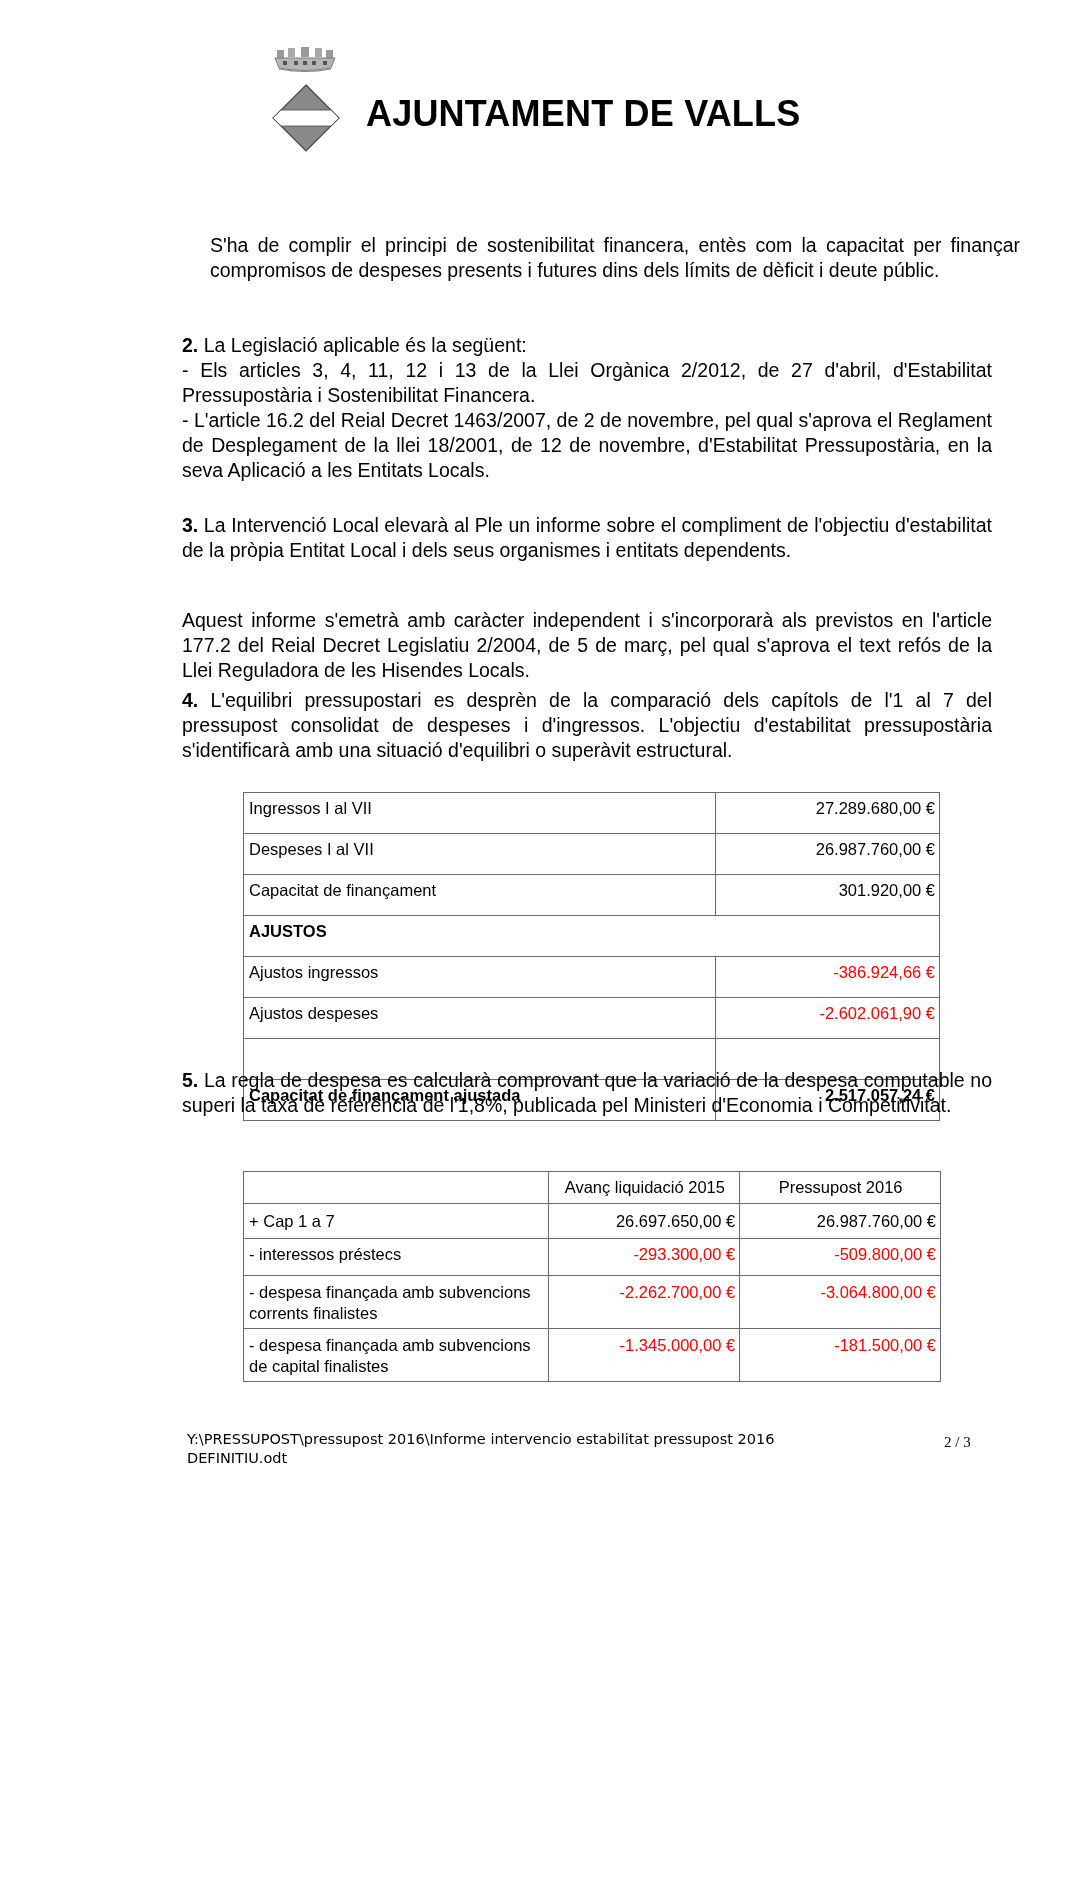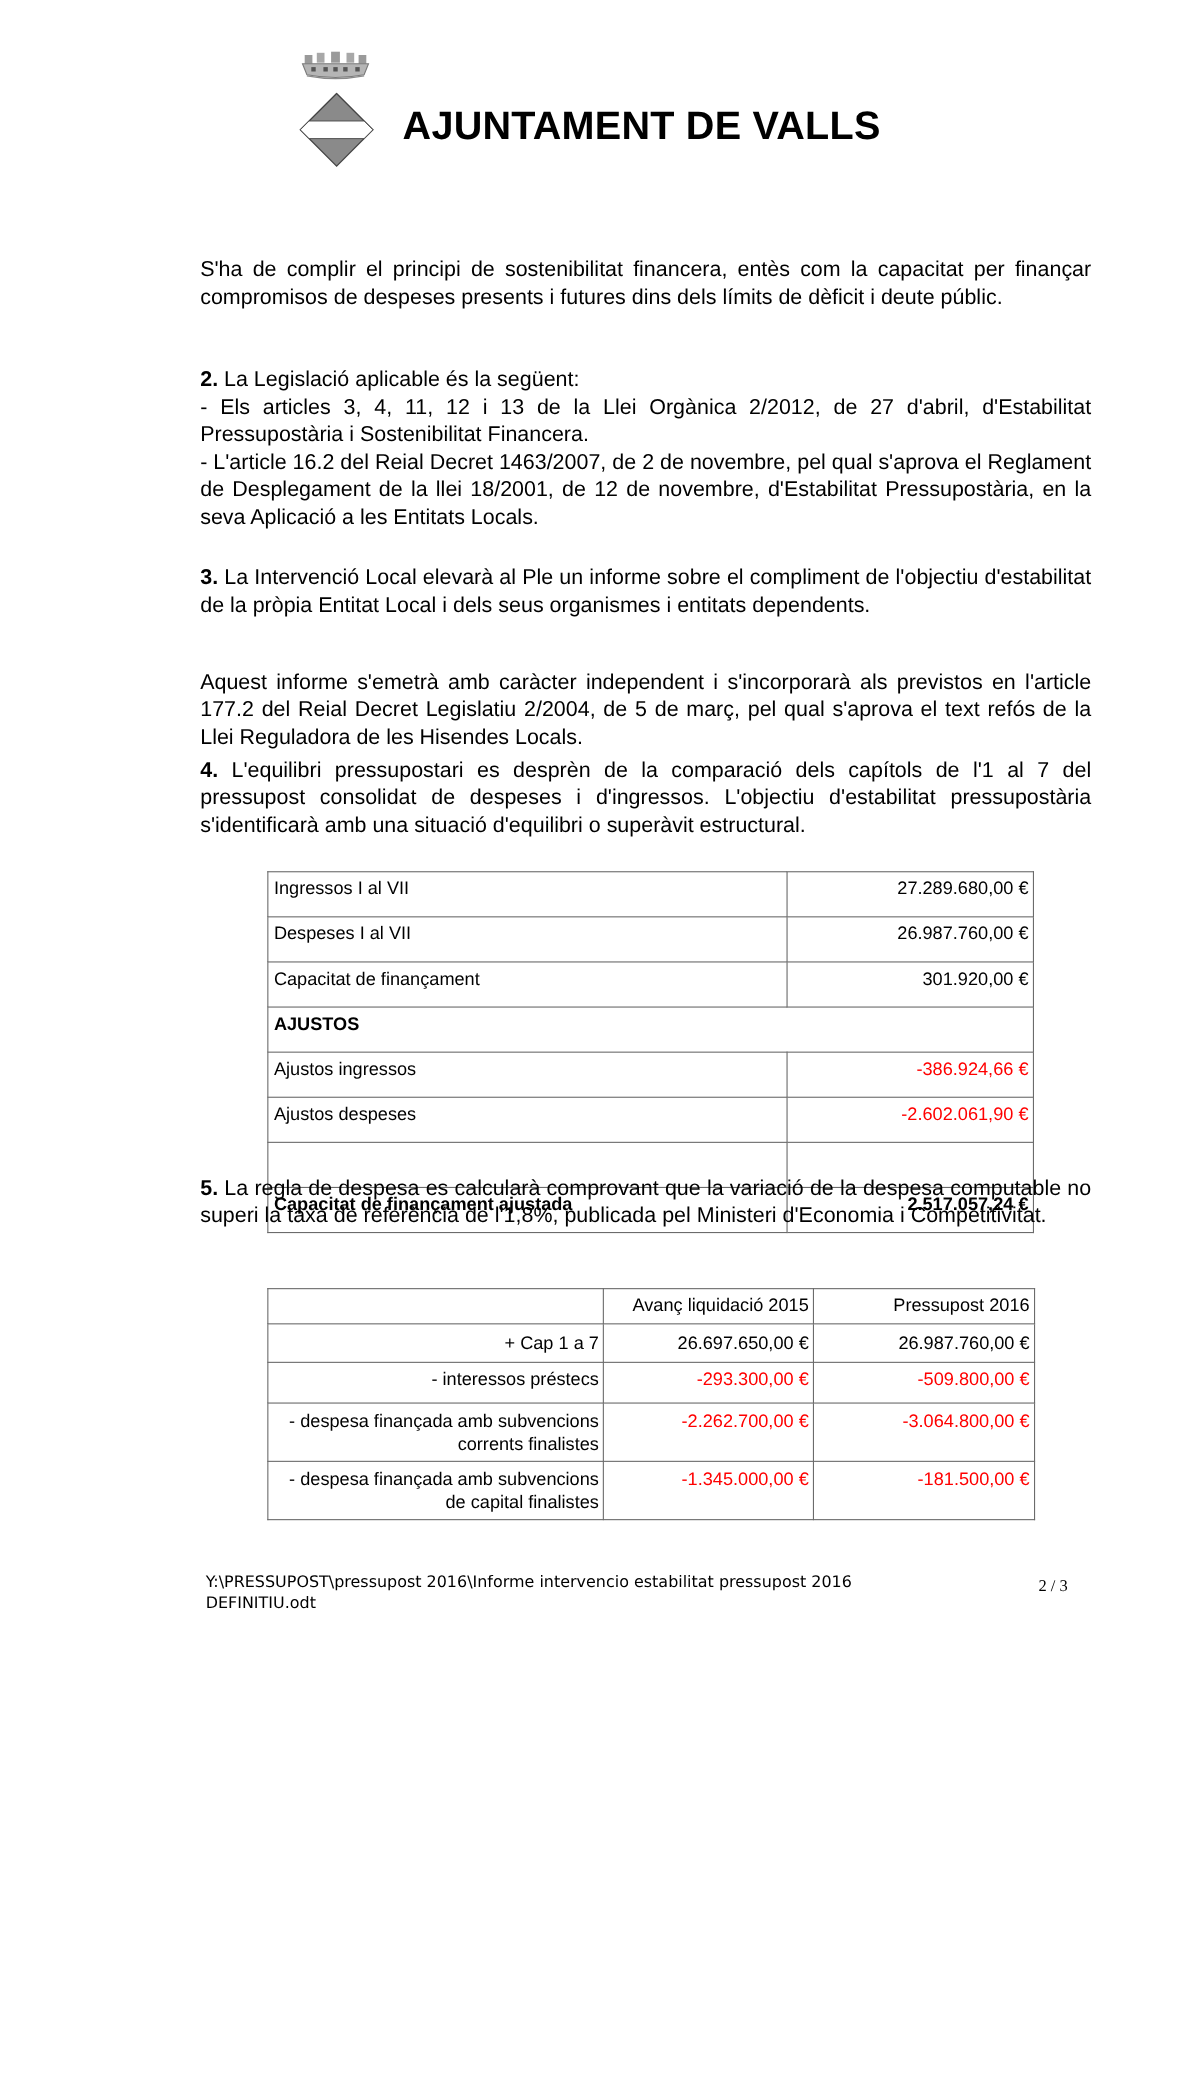--- a/index.html
+++ b/index.html
@@ -23,21 +23,21 @@
 
     #t1 { left: 243px; top: 792px; width: 697px; }
     #t1 td { height: 41px; line-height: 26px; }
     #t1 col.c1 { width: 473px; }
     #t1 col.c2 { width: 224px; }
 
     #t2 { left: 243px; top: 1171px; width: 698px; }
     #t2 col.c1 { width: 306px; }
     #t2 col.c2 { width: 191px; }
     #t2 col.c3 { width: 201px; }
-    #t2 td { line-height: 21px; padding-top: 3px; text-align: right; }
+    #t2 td { line-height: 21px; padding-top: 3px; }
     #t2 tr.r-head td { height: 32px; padding-top: 5px; }
     #t2 tr.r-cap td { height: 35px; padding-top: 7px; margin-left: 33px; }
     #t2 tr.r-int td { height: 37px; padding-top: 5px; }
     #t2 tr.r-two td { height: 53px; padding-top: 6px; }
 
     .footer-path { position: absolute; left: 187px; top: 1430px; width: 640px; font-family: "DejaVu Sans", sans-serif; font-size: 14.5px; line-height: 19px; }
     .page-num { position: absolute; left: 944px; top: 1430px; font-size: 15px; line-height: 24px; font-family: Liberation Serif, serif; }
   </style>
 </head>
 <body>
@@ -57,21 +57,21 @@
     <rect x="50" y="15" width="4" height="4" fill="#555"></rect>
     <path d="M6 23 Q32 28 58 23" stroke="#8a8a8a" stroke-width="1.2" fill="none"></path>
   </svg>
   <svg class="logo-shield" viewBox="0 0 68 68">
     <polygon points="34,1 67,34 34,67 1,34" fill="#8a8a8a" stroke="#444" stroke-width="1.2"></polygon>
     <polygon points="9,26 59,26 67,34 59,42 9,42 1,34" fill="#ffffff" stroke="#444" stroke-width="0.8"></polygon>
   </svg>
   <div class="org-title">AJUNTAMENT DE VALLS</div>
 </div>
 
-<div class="body-text" style="top:233px;">
+<div class="body-text" style="top:233px;margin-left:28px;">
   <p>S'ha de complir el principi de sostenibilitat financera, entès com la capacitat per finançar compromisos de despeses presents i futures dins dels límits de dèficit i deute públic.</p>
 </div>
 
 <div class="body-text" style="top:333px;">
   <p><b>2.</b><span> La Legislació aplicable és la següent:</span></p>
   <p>- Els articles 3, 4, 11, 12 i 13 de la Llei Orgànica 2/2012, de 27 d'abril, d'Estabilitat Pressupostària i Sostenibilitat Financera.</p>
   <p>- L'article 16.2 del Reial Decret 1463/2007, de 2 de novembre, pel qual s'aprova el Reglament de Desplegament de la llei 18/2001, de 12 de novembre, d'Estabilitat Pressupostària, en la seva Aplicació a les Entitats Locals.</p>
 </div>
 
 <div class="body-text" style="top:513px;">

